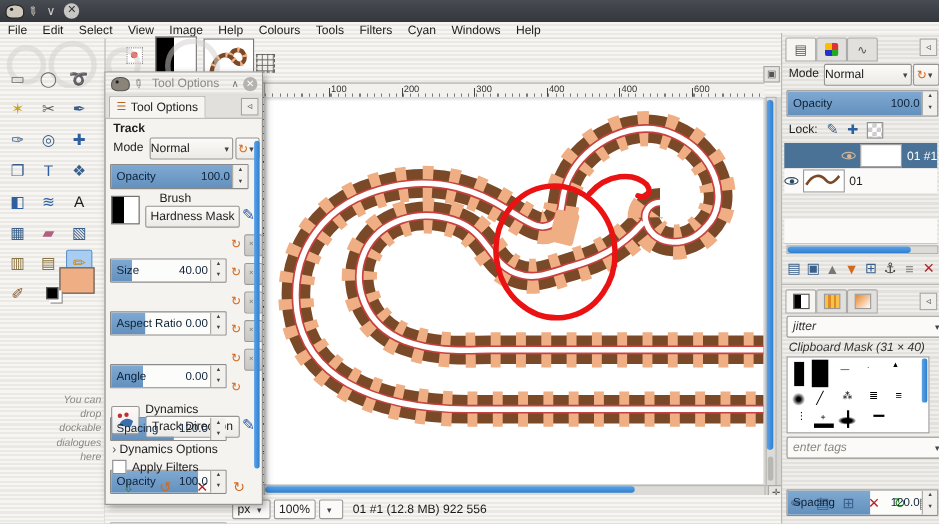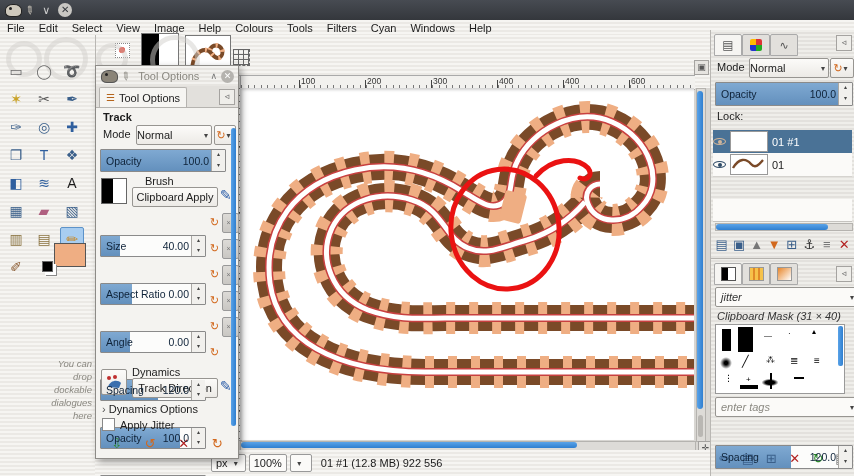--- a/index.html
+++ b/index.html
@@ -357,21 +357,21 @@
     <span class="sval">100.0</span>
     <span class="spin">
         <b>▴</b>
         <b>▾</b>
       </span>
   </div>
 
   <div class="abs thumbbox" style="left:5px;top:112px;width:24px;height:24px;"></div>
   <div class="abs xlabel" style="left:36px;top:109px;margin-left:13px;">Brush</div>
   <div class="abs btn" style="left:36px;top:121px;width:84px;height:18px;">
-    <span>Clipboard Apply</span>
+    <span>Hardness Mask</span>
   </div>
   <div class="abs editpen" style="left:124px;top:121px;">✎</div>
 
   <div class="abs slider" style="left:4px;top:146px;width:104px;height:20px;">
       <div class="fill" style="width:18%"></div>
       <span class="slab">Size</span>
       <span class="sval">40.00</span>
       <span class="spin">
         <b>▴</b>
         <b>▾</b>
@@ -438,21 +438,21 @@
   <div class="abs btn" style="left:36px;top:312px;width:84px;height:18px;">
     <span>Track Direction</span>
   </div>
   <div class="abs editpen" style="left:124px;top:312px;">✎</div>
 
   <div class="abs xlabel" style="left:6px;top:337px;">
     <span style="color:#555;">›</span> <span>Dynamics Options</span>
   </div>
   <div class="abs" style="left:6px;top:352px;display:flex;align-items:center;gap:5px;">
     <span style="width:11px;height:11px;border:1px solid #888;background:#fff;display:inline-block;"></span>
-    <span class="xlabel">Apply Jitter</span>
+    <span class="xlabel">Apply Filters</span>
   </div>
 
   <div class="abs" id="to-footer" style="left:4px;top:368px;width:134px;display:flex;justify-content:space-around;">
       <span class="ibtn" style="color: rgb(46, 139, 46);">⇩</span>
       <span class="ibtn" style="color: rgb(210, 105, 30);">↺</span>
       <span class="ibtn" style="color: rgb(178, 34, 34);">✕</span>
       <span class="ibtn" style="color: rgb(210, 105, 30);">↻</span>
     </div>
   <div id="to-scroll"></div>
 </div>
@@ -483,28 +483,28 @@
   <div class="abs slider" style="left:4px;top:52px;width:136px;height:22px;">
     <div class="fill" style="width: 100%;"></div>
     <span class="slab">Opacity</span>
     <span class="sval">100.0</span>
     <span class="spin">
         <b>▴</b>
         <b>▾</b>
       </span>
   </div>
 
-  <div class="abs" style="left:6px;top:80px;display:flex;align-items:center;gap:8px;height:16px;flex-direction:column;">
+  <div class="abs" style="left:6px;top:80px;display:flex;align-items:center;gap:8px;height:16px;">
     <span class="xlabel">Lock:</span>
     <span style="color:#3a5f8a;font-size:13px;">✎</span>
     <span style="color:#2f5f9e;font-size:12px;">✚</span>
     <span class="checker" style="width:13px;height:13px;border:1px solid #888;display:inline-block;"></span>
   </div>
 
-  <div class="lrow sel" style="top:100px;">
+  <div class="lrow sel" style="top:100px;justify-content:flex-end;">
     <span class="eye" style="filter:invert(1);"></span>
     <span class="lthumb checker"></span>
     <span>01 #1</span>
   </div>
   <div class="lrow" style="top:123px;">
     <span class="eye"></span>
     <span class="lthumb">
       <svg width="34" height="17" viewBox="0 0 34 17">
           <path d="M2 13 C 8 3 15 3 20 9 C 25 15 30 7 32 5" fill="none" stroke="#7a4a28" stroke-width="2.4"></path>
         </svg>

